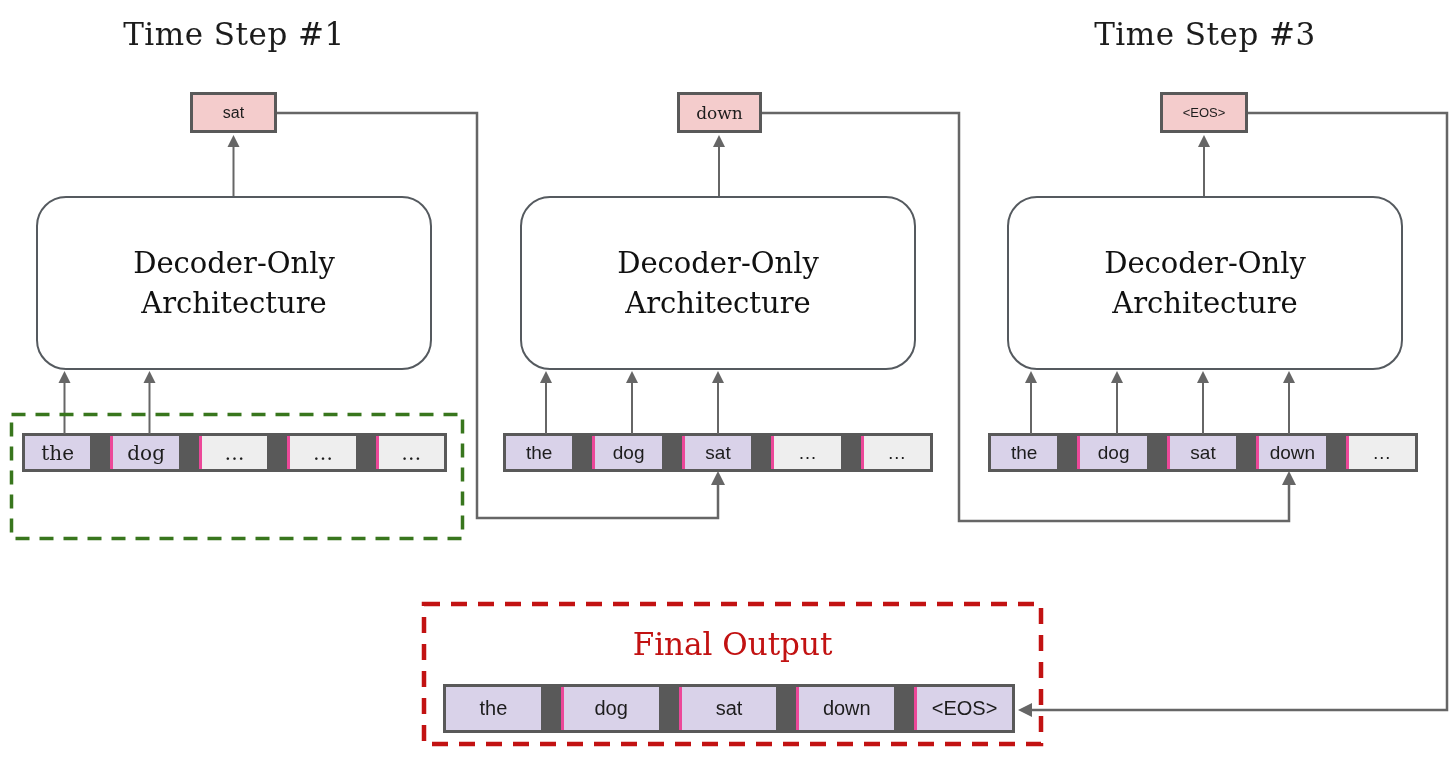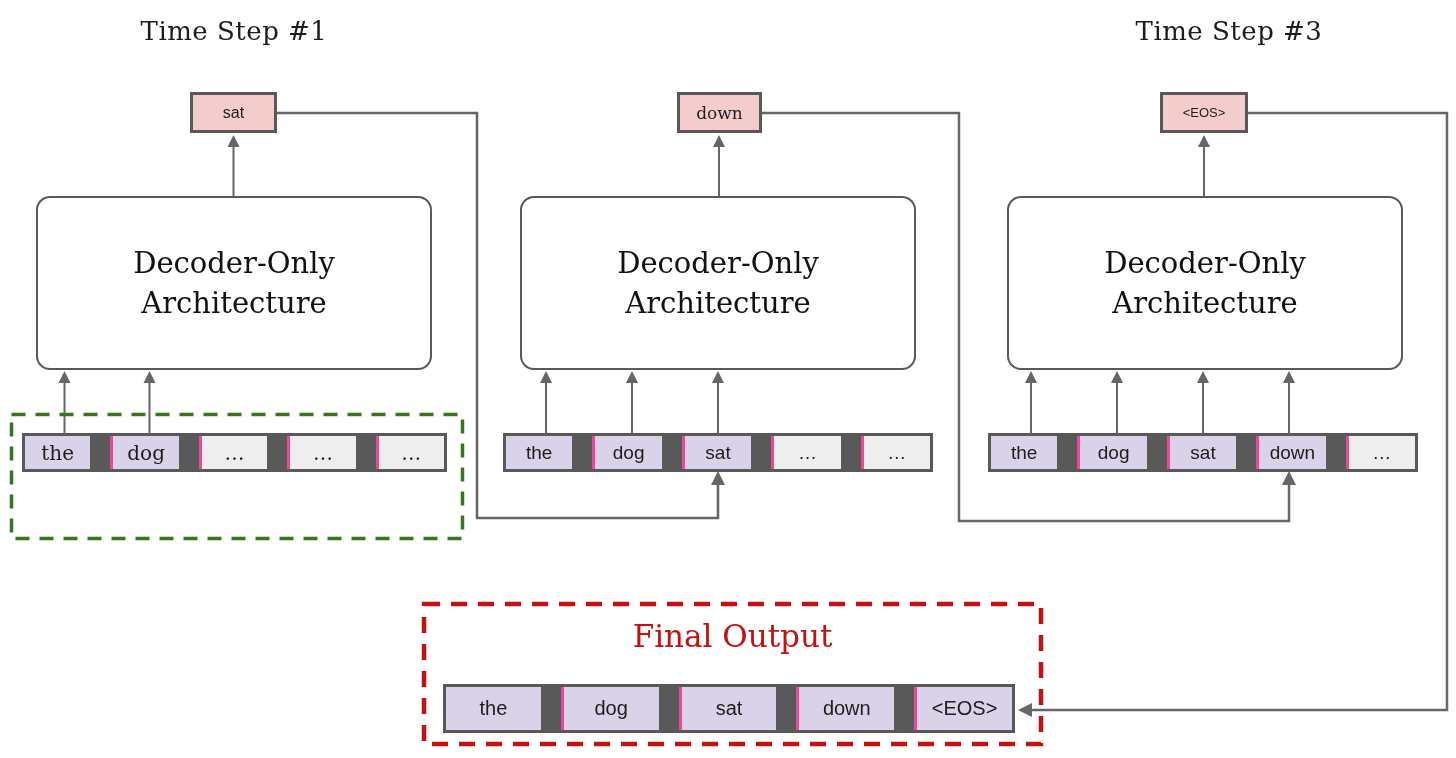--- a/index.html
+++ b/index.html
@@ -5,66 +5,66 @@
   * { margin:0; padding:0; box-sizing:border-box; }
   html,body { background:#ffffff; }
   .canvas {
     position:relative; width:1456px; height:758px; background:#ffffff;
     font-family:"DejaVu Serif","Liberation Serif",serif; overflow:hidden;
   }
   .abs { position:absolute; }
 
   .step-title {
     width:400px; top:16px; text-align:center;
-    font-size:26px; font-weight:500; color:#1c1c1c; letter-spacing:0.5px;
+    font-size:31px; font-weight:500; color:#1c1c1c; letter-spacing:0.5px;
   }
 
   .out-box {
     height:41px; background:#f4cccc; border:3px solid #595959;
     display:flex; align-items:center; justify-content:center;
     color:#1d1d1d; z-index:3;
   }
   .out-sans { font-family:"Liberation Sans","DejaVu Sans",sans-serif; font-size:16px; }
   .out-serif { font-family:"DejaVu Serif","Liberation Serif",serif; font-size:17px; }
   .out-small { font-family:"Liberation Sans","DejaVu Sans",sans-serif; font-size:13px; }
 
   .decoder-box {
     width:396px; height:174px; top:196px;
-    border:2px solid #555a5f; border-radius:14px; background:#ffffff;
+    border:2px solid #555a5f; border-radius:30px; background:#ffffff;
     display:flex; align-items:center; justify-content:center; z-index:2;
   }
   .decoder-label {
     width:270px; text-align:center; font-size:29px; line-height:1.38; color:#111111;
   }
 
   .token-row {
     display:flex; border:3px solid #595959; background:#595959; z-index:3;gap:20px;
   }
   .token-cell {
     flex:1 1 0; display:flex; align-items:center; justify-content:center;
     background:#eeeeee; color:#1d1d1d; border-left:3px solid #ec4899;
   }
   .token-cell:first-child { border-left:none; }
   .token-cell.filled { background:#d9d2e9; }
   .row-serif .token-cell { font-family:"DejaVu Serif","Liberation Serif",serif; font-size:20px; }
   .row-sans  .token-cell { font-family:"Liberation Sans","DejaVu Sans",sans-serif; font-size:19px; }
 
   .zone-label { text-align:center; font-size:31px; font-weight:500; z-index:3; }
   .zone-green { color:#38761d; }
-  .zone-red   { color:#c21212; }
+  .zone-red   { color:#c21212;margin-top:8px; }
 
   svg.overlay { position:absolute; left:0; top:0; z-index:4; pointer-events:none; }
 </style>
 </head>
 <body>
 
 <div class="canvas">
 
   <div class="abs step-title" style="left:34px;">Time Step #1</div>
-  <div class="abs step-title" style="left:1029px;">Time Step #3</div>
+  <div class="abs step-title" style="left:1005px;">Time Step #3</div>
 
   <div class="abs out-box out-sans" style="left:190px; top:92px; width:87px;">sat</div>
   <div class="abs out-box out-serif" style="left:677px; top:92px; width:85px;">down</div>
   <div class="abs out-box out-small" style="left:1160px; top:92px; width:88px;">&lt;EOS&gt;</div>
 
   <div class="abs decoder-box" style="left:36px;">
     <div class="decoder-label">Decoder-Only Architecture</div>
   </div>
   <div class="abs decoder-box" style="left:520px;">
     <div class="decoder-label">Decoder-Only Architecture</div>

